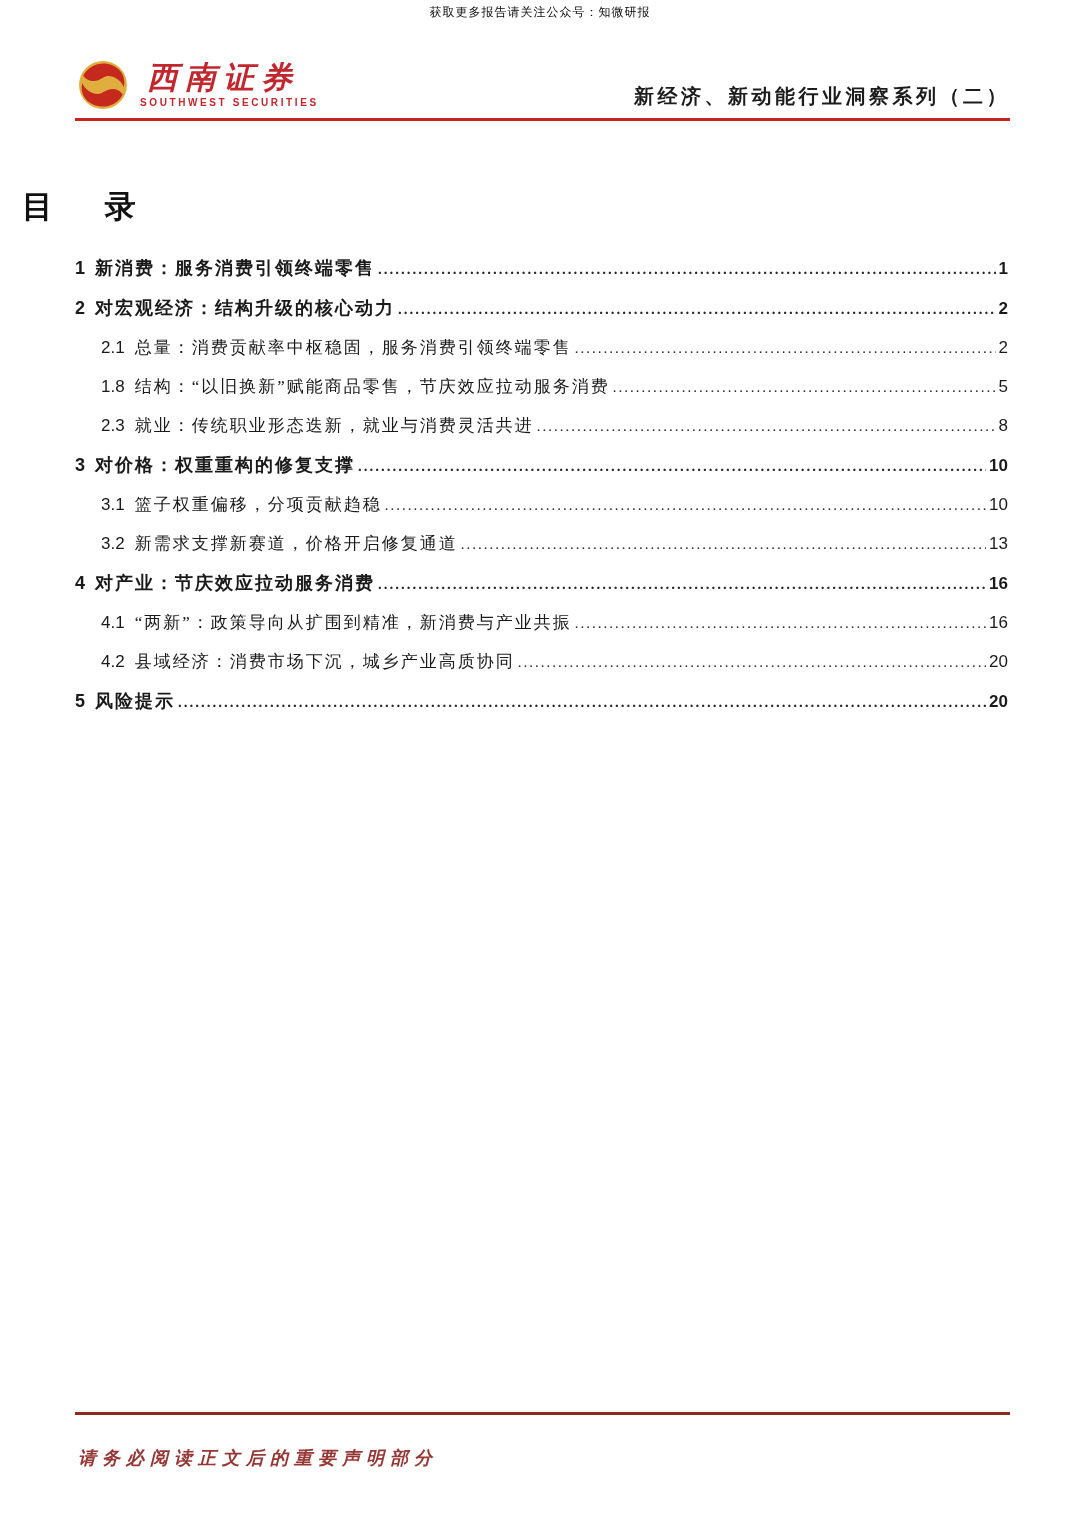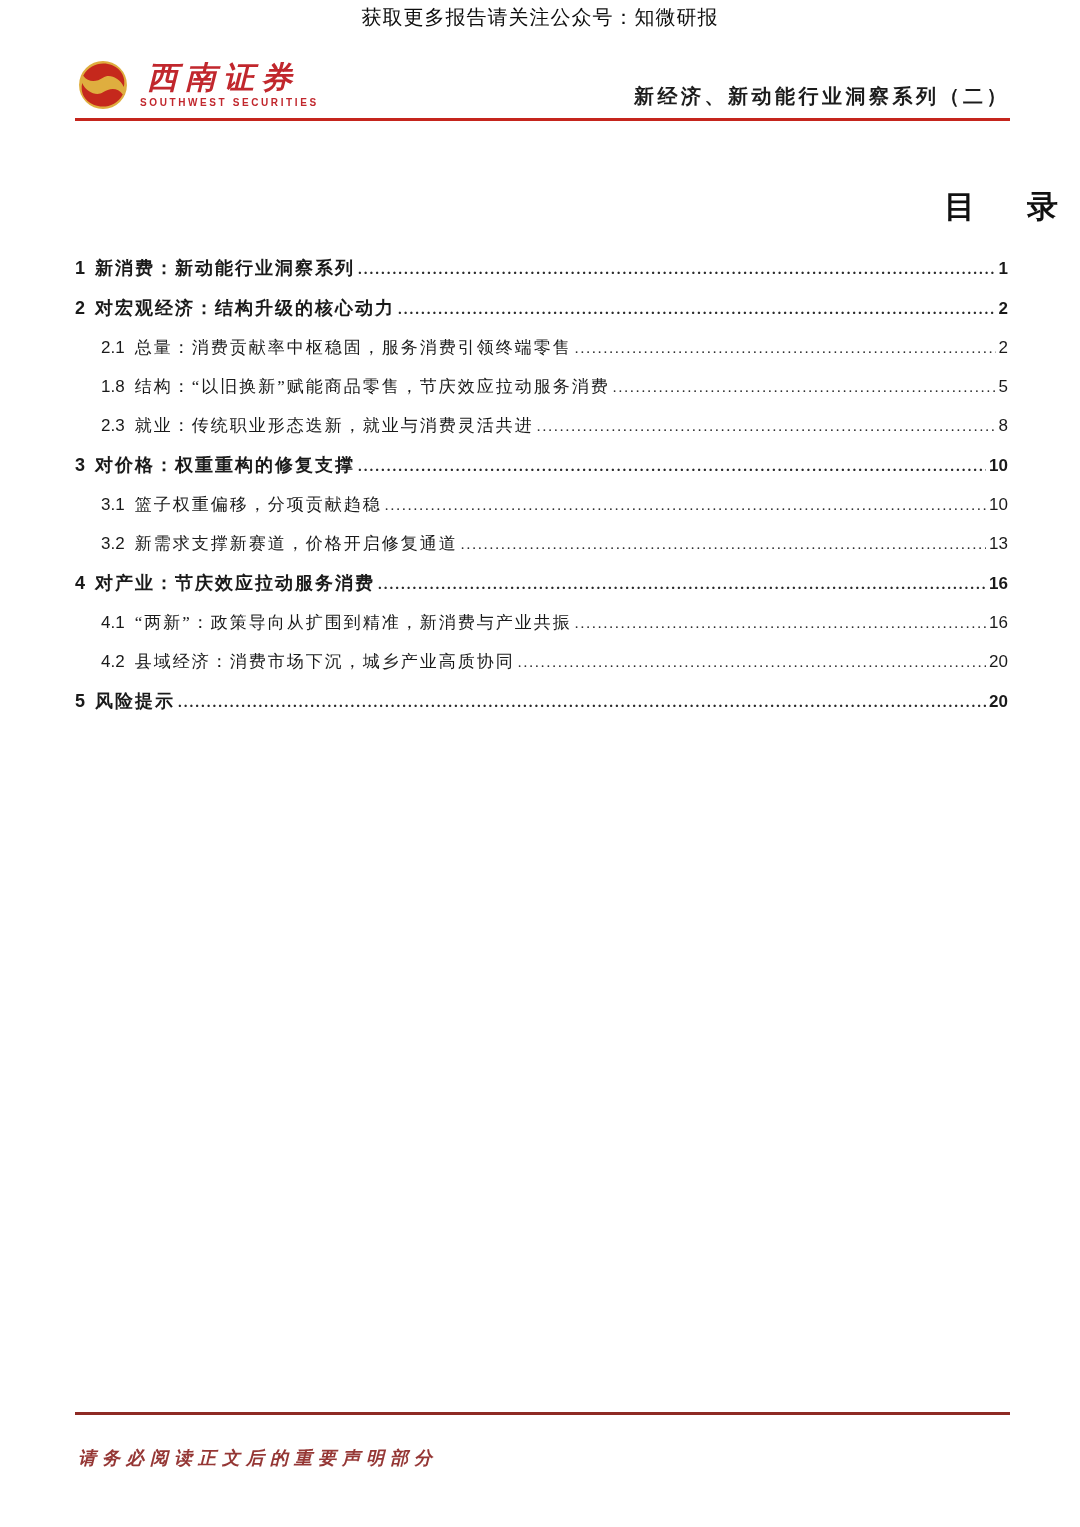--- a/index.html
+++ b/index.html
@@ -11,21 +11,21 @@
     font-family:"Liberation Serif","DejaVu Serif",serif;
     color:#1a1a1a;
     overflow:hidden;
   }
 
   
   .top-notice {
     position:absolute; top:4px; left:0; right:0;
     text-align:center;
     font-family:"Liberation Sans","DejaVu Sans",sans-serif;
-    font-size:20px; color:#0d0d0d; letter-spacing:1px;
+    font-size:12px; color:#0d0d0d; letter-spacing:1px;
   }
 
   
   .header { position:absolute; top:58px; left:78px; right:70px; height:58px; }
   .brand { position:absolute; left:0; top:2px; display:flex; align-items:center; }
   .brand-logo { width:50px; height:50px; margin-right:12px; }
   .brand-text { display:flex; flex-direction:column; }
   .brand-cn {
     color:#c1272d; font-size:31px; font-weight:bold; font-style:italic;
     letter-spacing:7px; line-height:32px;
@@ -43,21 +43,21 @@
     letter-spacing:3.5px;
   }
   .header-rule {
     position:absolute; top:118px; left:75px; right:70px;
     height:3px; background:#c5251d;
   }
 
   
   .toc-title {
     position:absolute; top:186px; left:0; right:0;
-    text-align:right;
+    text-align:left;
     font-size:31px; font-weight:bold; color:#111;
     letter-spacing:22px; text-indent:22px;
   }
 
   
   .toc { position:absolute; top:250px; left:75px; right:72px; }
   .toc-row {
     display:flex; align-items:baseline;
     line-height:26px; margin-bottom:13px;
   }
@@ -117,21 +117,21 @@
     <div class="series-title">新经济、新动能行业洞察系列（二）</div>
   </div>
   <div class="header-rule"></div>
 
   <div class="toc-title">目 录</div>
 
   <div class="toc">
 
     <div class="toc-row lvl1">
       <span class="num">1</span>
-      <span class="ttl">新消费：新动能行业洞察系列</span>
+      <span class="ttl">新消费：服务消费引领终端零售</span>
       <span class="leader"></span>
       <span class="pg">1</span>
     </div>
 
     <div class="toc-row lvl1">
       <span class="num">2</span>
       <span class="ttl">对宏观经济：结构升级的核心动力</span>
       <span class="leader"></span>
       <span class="pg">2</span>
     </div>

